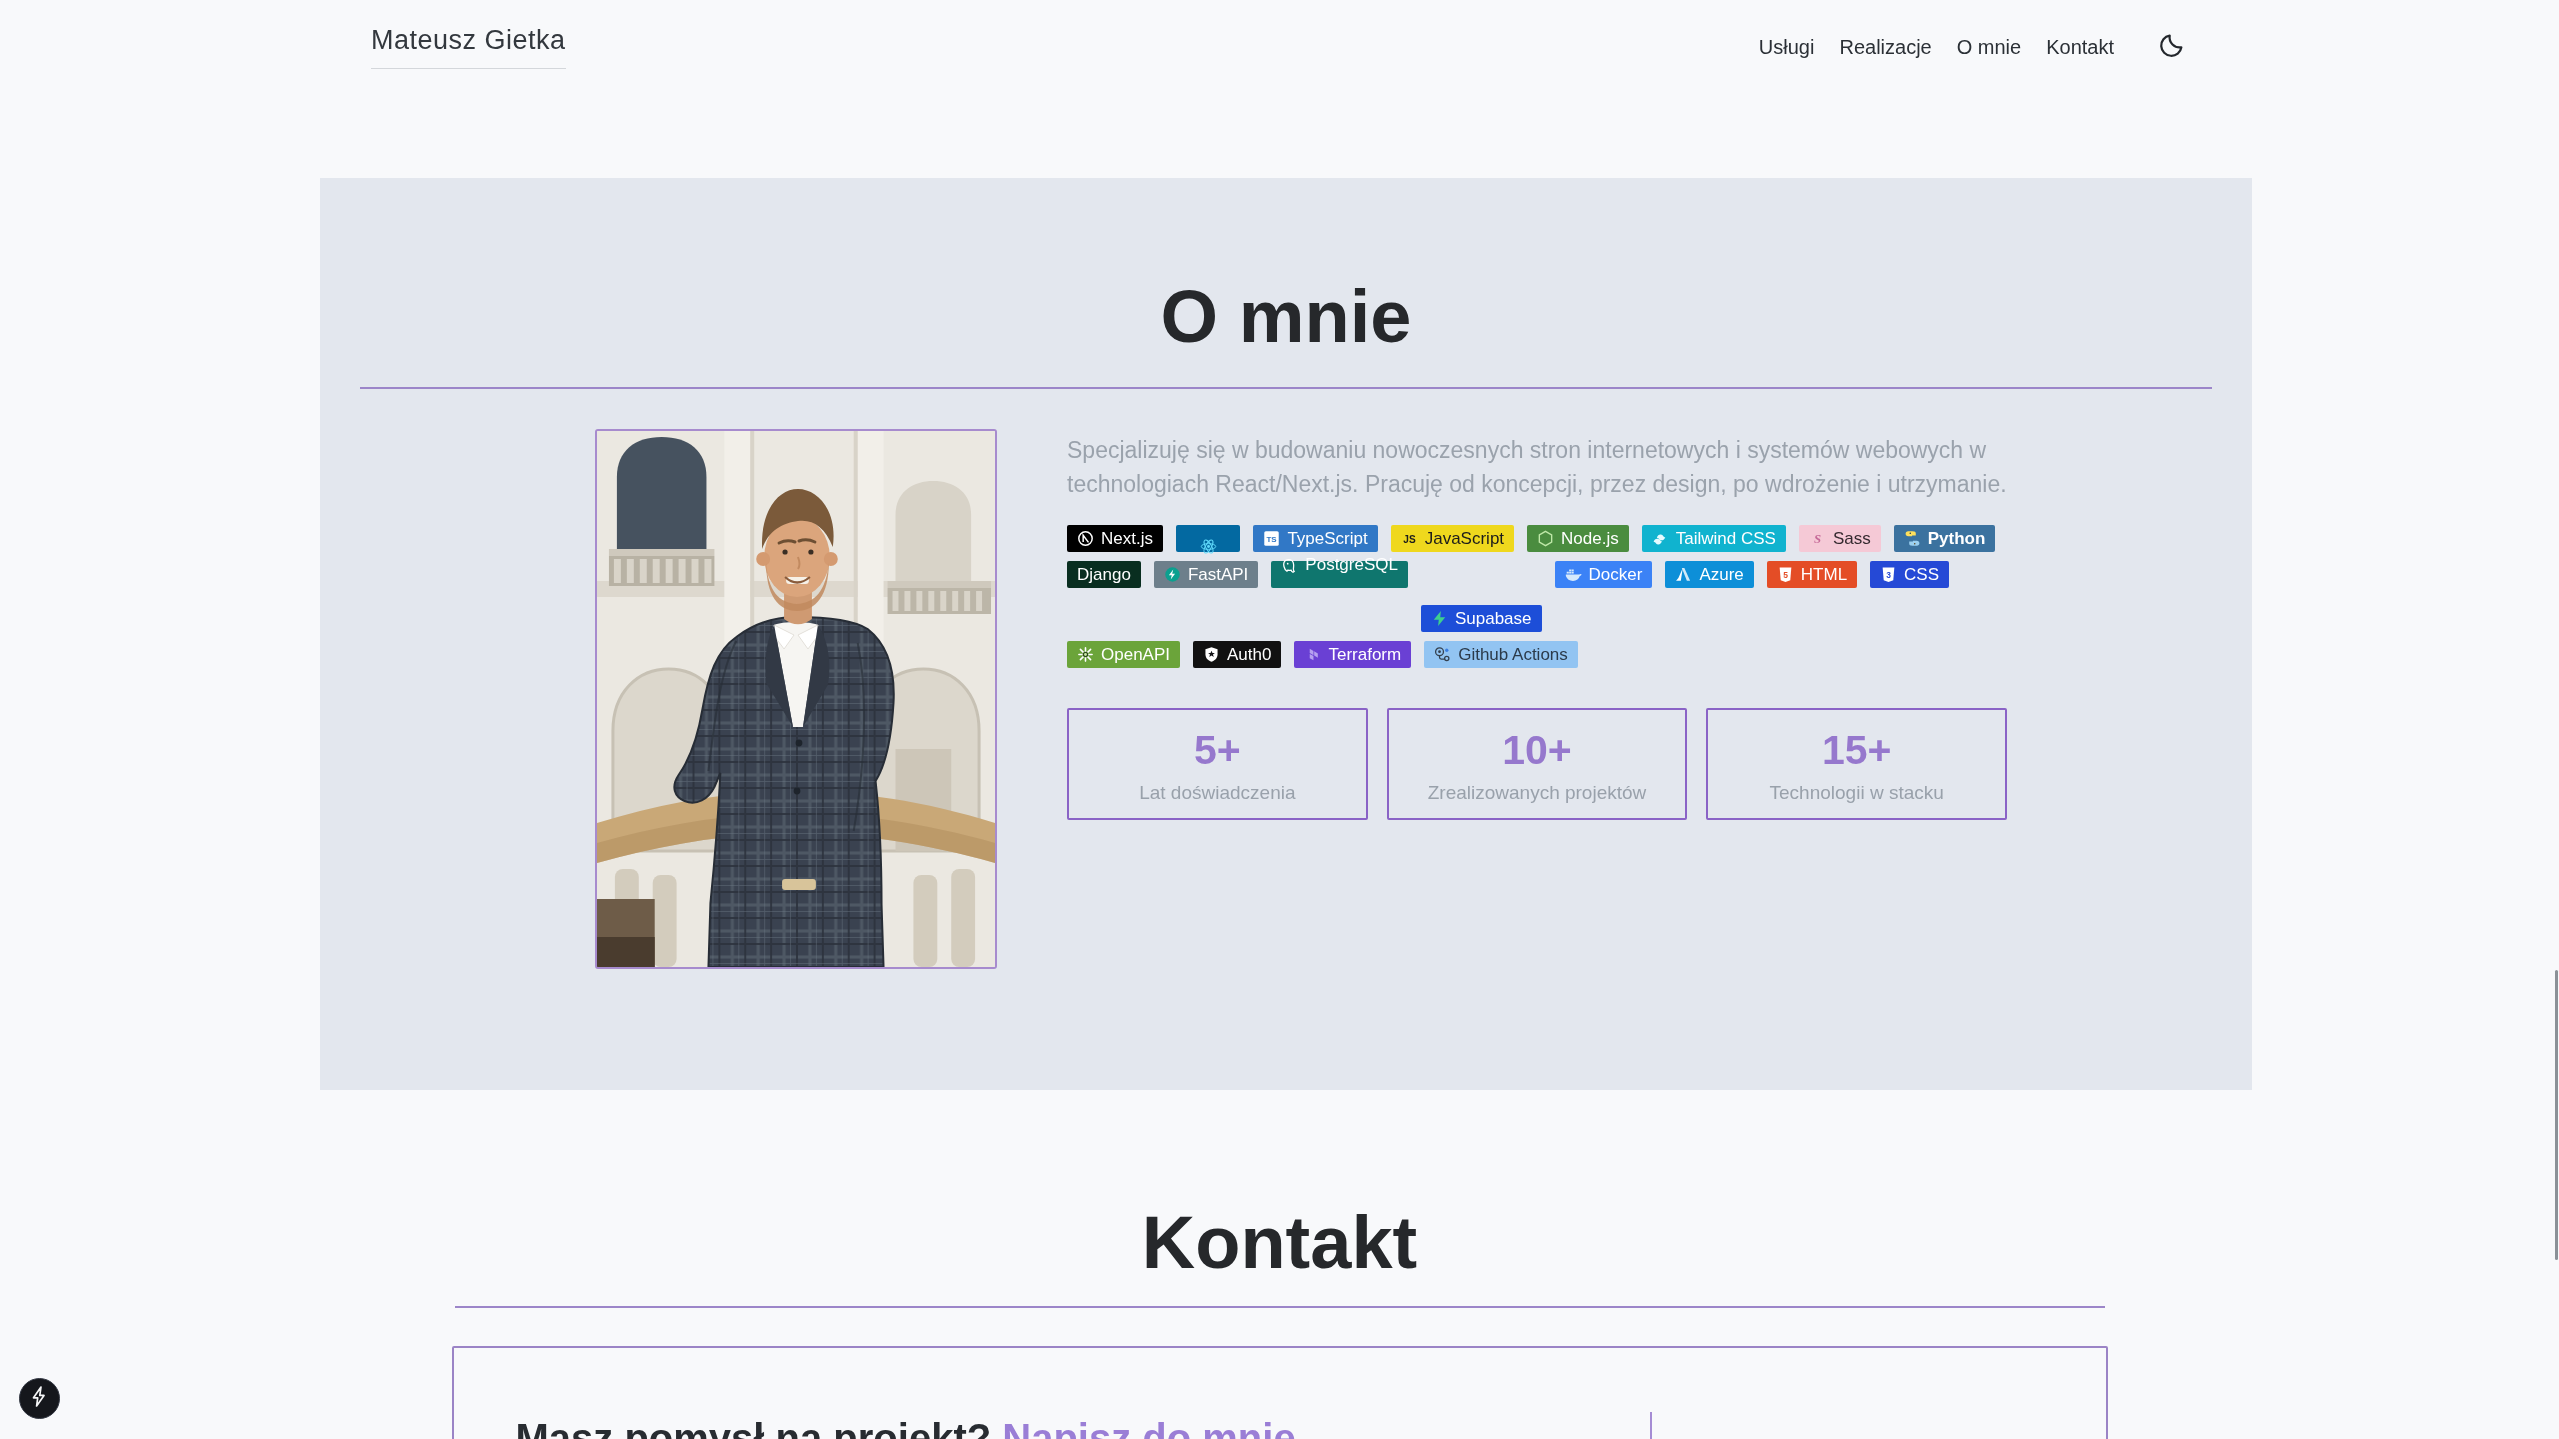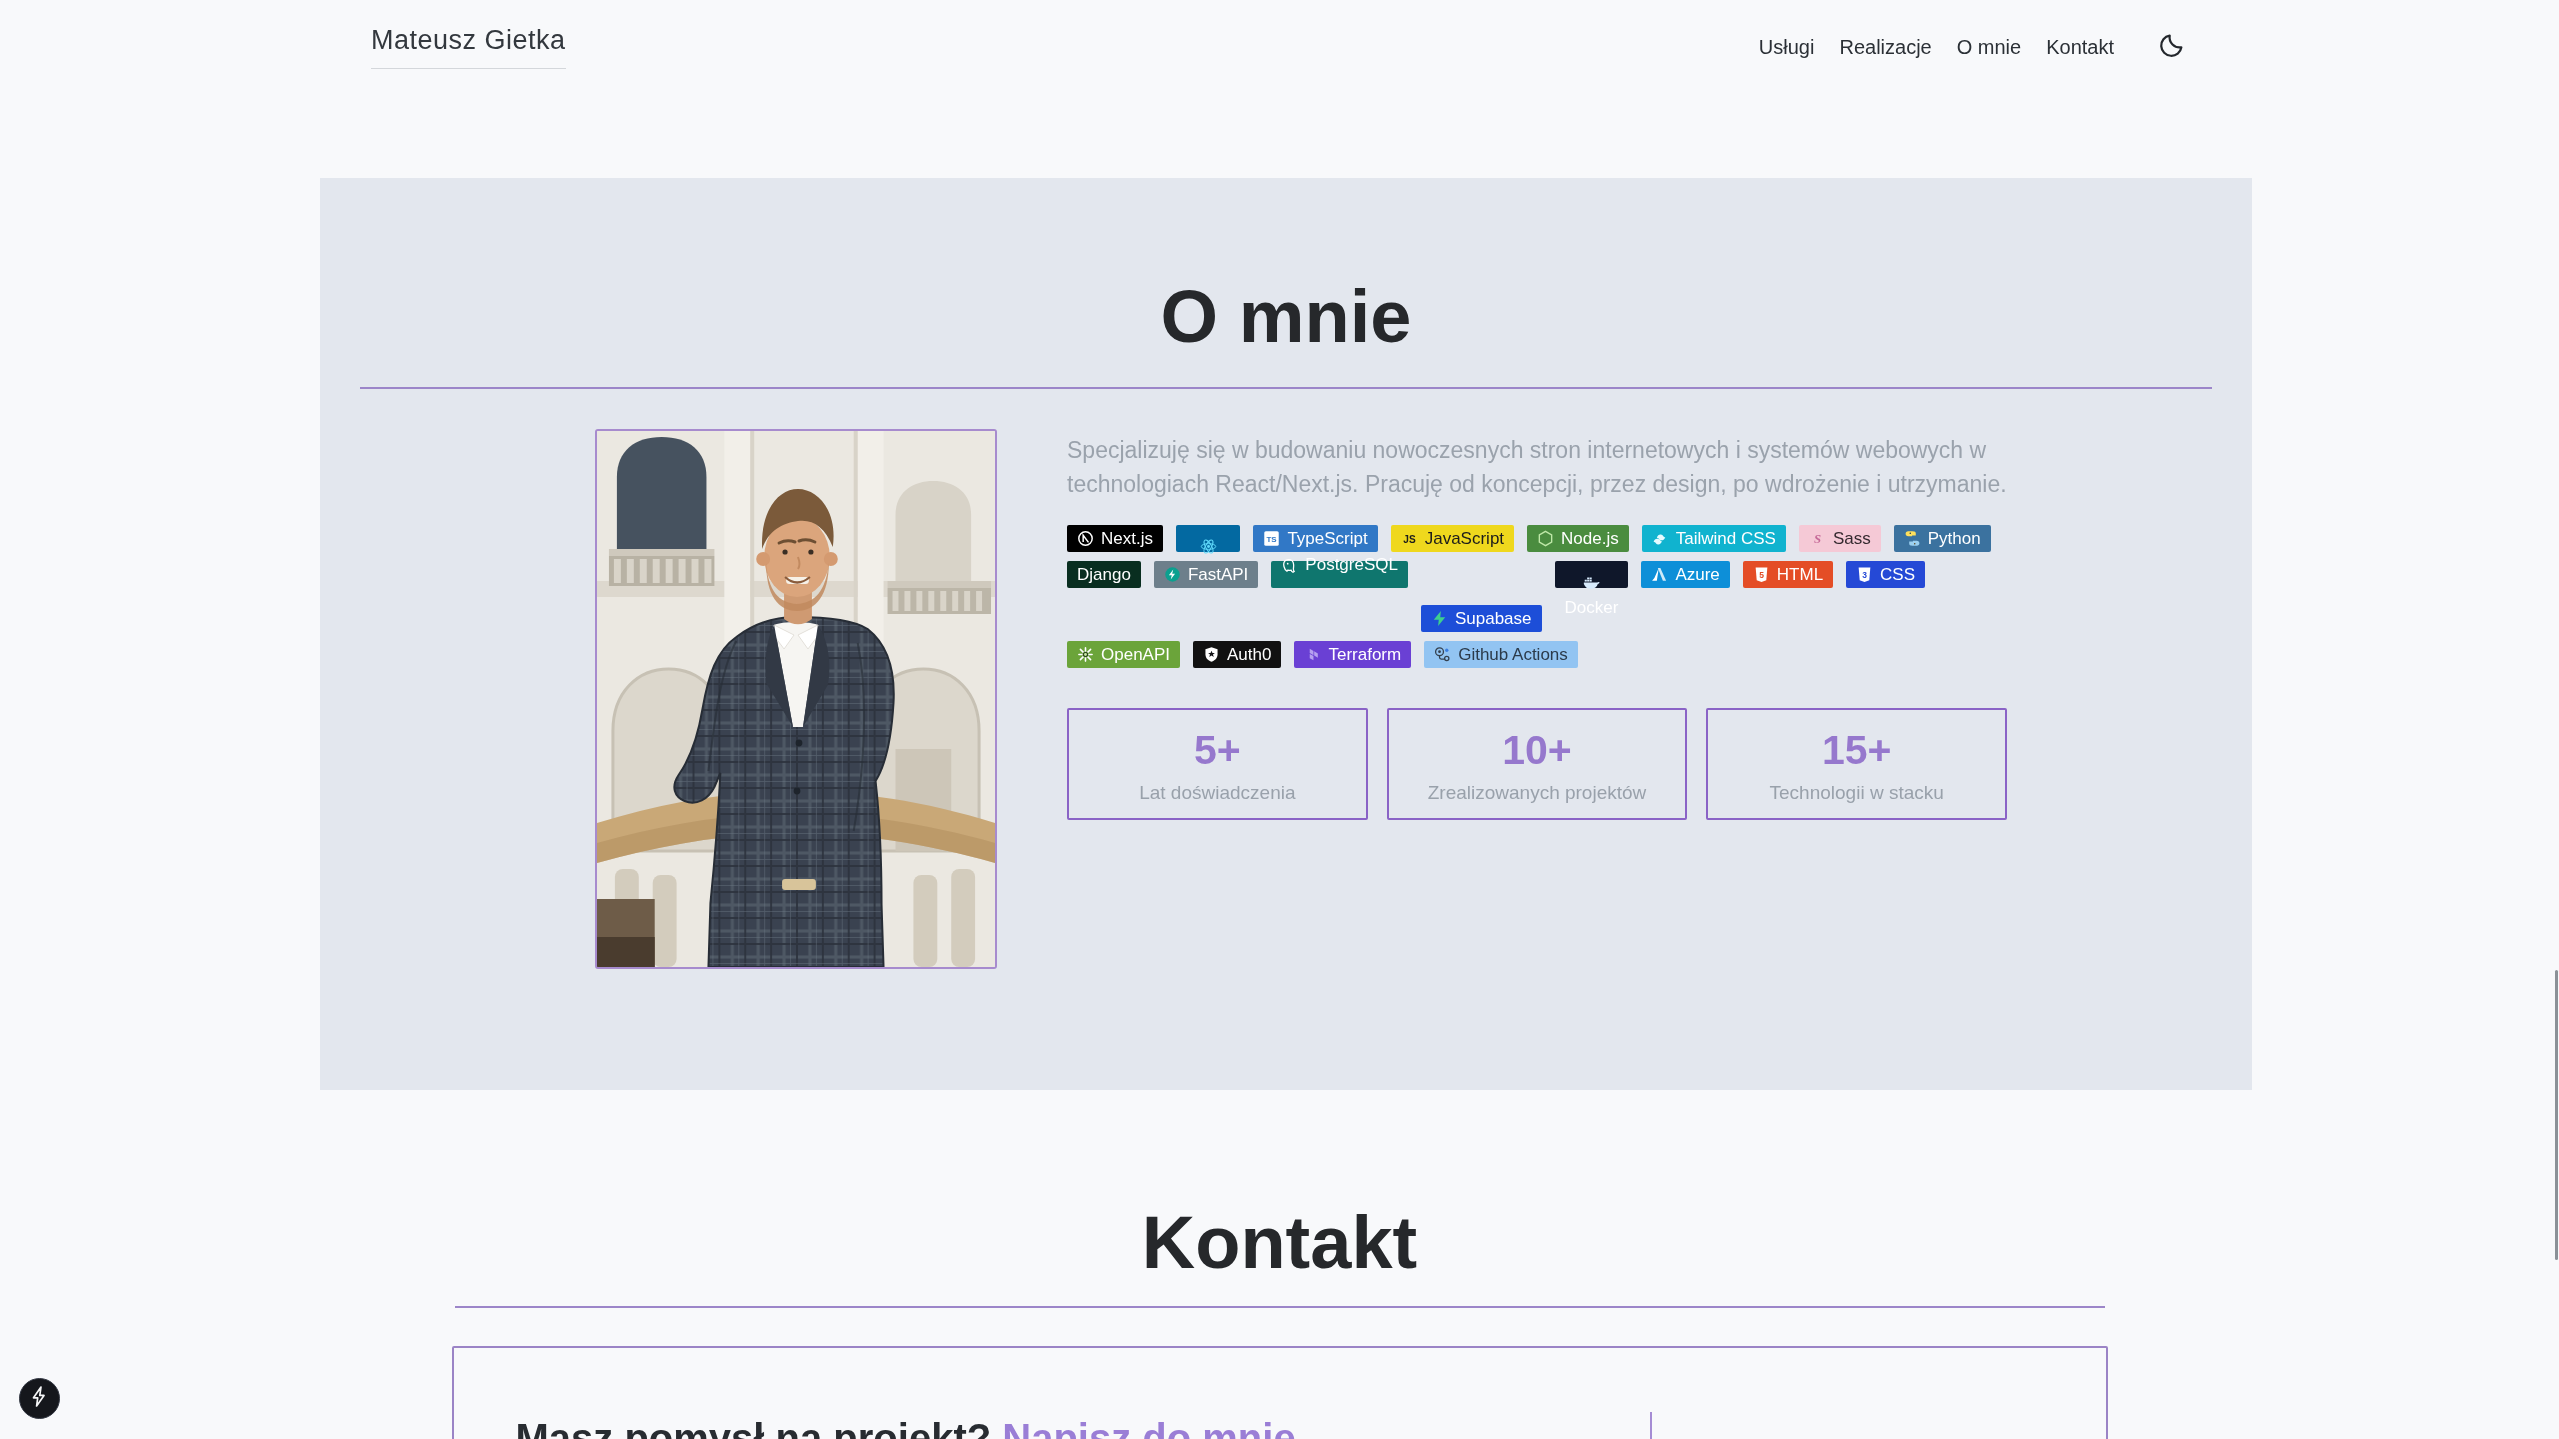--- a/index.html
+++ b/index.html
@@ -274,21 +274,21 @@
               <span class="badge-label">Tailwind CSS</span>
             </span>
             <span class="badge" style="background: rgb(245, 201, 214); color: rgb(52, 41, 47);">
               <span class="badge-icon">
                 <svg viewBox="0 0 16 16">
                   <text x="8" y="12.6" font-size="12" font-style="italic" font-weight="bold" text-anchor="middle" fill="#c66a98" font-family="Liberation Serif, serif">S</text>
                 </svg>
               </span>
               <span class="badge-label">Sass</span>
             </span>
-            <span class="badge" style="background: rgb(59, 114, 159); color: rgb(255, 255, 255);">
+            <span class="badge" style="background: rgb(59, 114, 159); color: rgb(255, 255, 255); font-weight: bold;">
               <span class="badge-icon">
                 <svg viewBox="0 0 16 16">
                   <path d="M7.9 1.2c2.5 0 3.2.8 3.2 2.1v1.9H7.6v.7H3.9c-1.4 0-2.4-.9-2.4-2.4 0-1.4 1-2.3 2.4-2.3z" fill="#ffe05c"></path>
                   <path d="M8.1 14.8c-2.5 0-3.2-.8-3.2-2.1v-1.9h3.5v-.7h3.7c1.4 0 2.4.9 2.4 2.4 0 1.4-1 2.3-2.4 2.3z" fill="#9bd0f0"></path>
                   <circle cx="5.9" cy="3" r=".7" fill="#16324c"></circle>
                   <circle cx="10.1" cy="13" r=".7" fill="#5b3e10"></circle>
                 </svg>
               </span>
               <span class="badge-label">Python</span>
             </span>
@@ -316,21 +316,21 @@
               <span class="badge-label">PostgreSQL</span>
             </span>
             <span class="badge" style="background: #1d4ed8; color: rgb(255, 255, 255); margin-top: 44px;">
               <span class="badge-icon">
                 <svg viewBox="0 0 16 16">
                   <path d="M9.3 1 2.6 9.2h4.7L6.7 15l6.7-8.2H8.7z" fill="#3ecf8e"></path>
                 </svg>
               </span>
               <span class="badge-label">Supabase</span>
             </span>
-            <span class="badge" style="background: #0f172a; color: rgb(255, 255, 255); flex-direction: column;">
+            <span class="badge" style="background: #3b82f6; color: rgb(255, 255, 255);">
               <span class="badge-icon">
                 <svg viewBox="0 0 16 16" fill="#d7eafc">
                   <rect x="1.6" y="5.4" width="2" height="1.7"></rect>
                   <rect x="3.9" y="5.4" width="2" height="1.7"></rect>
                   <rect x="6.2" y="5.4" width="2" height="1.7"></rect>
                   <rect x="3.9" y="3.3" width="2" height="1.7"></rect>
                   <rect x="6.2" y="3.3" width="2" height="1.7"></rect>
                   <path d="M.8 8.1h12.5c.8-.6 1.6-.7 2.2-.4-.1.9-.7 1.5-1.6 1.8-.7 2.9-3 4.5-6.4 4.5-3.3 0-5.6-1.6-6.7-4.6z"></path>
                 </svg>
               </span>

